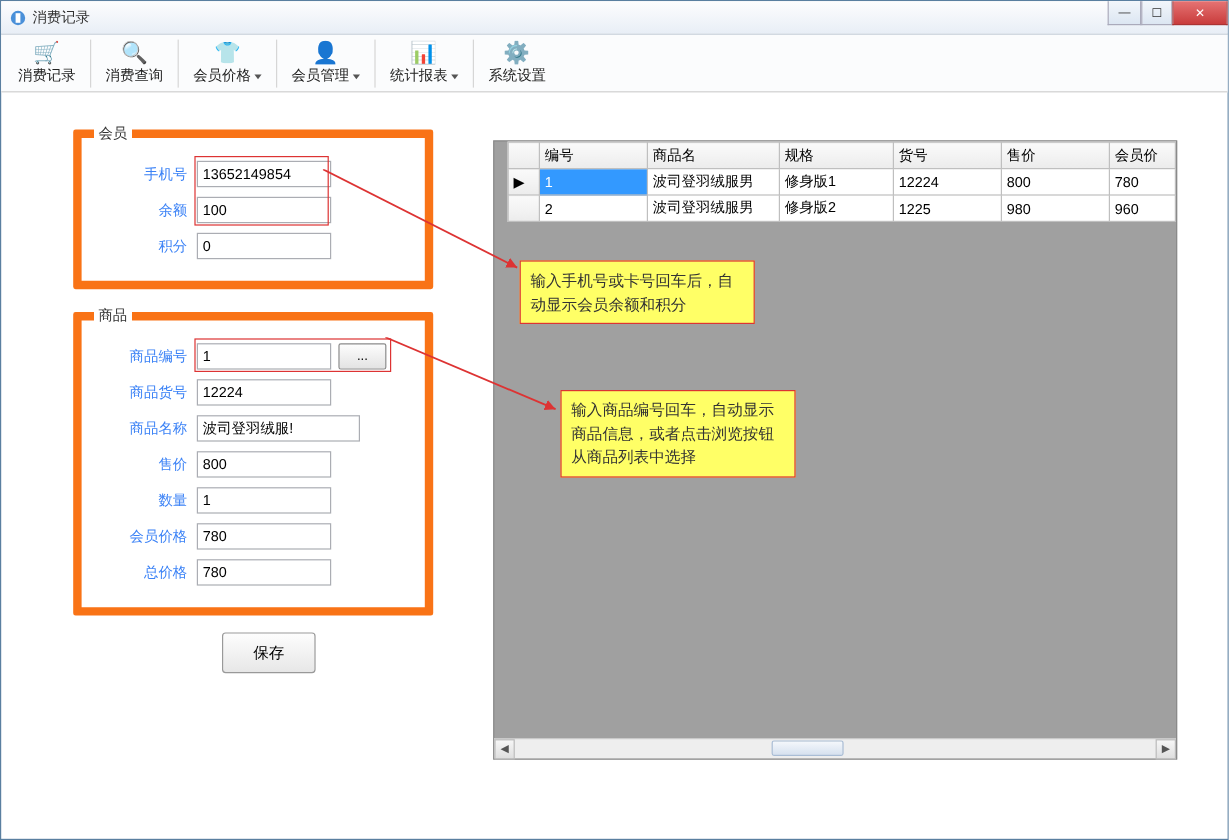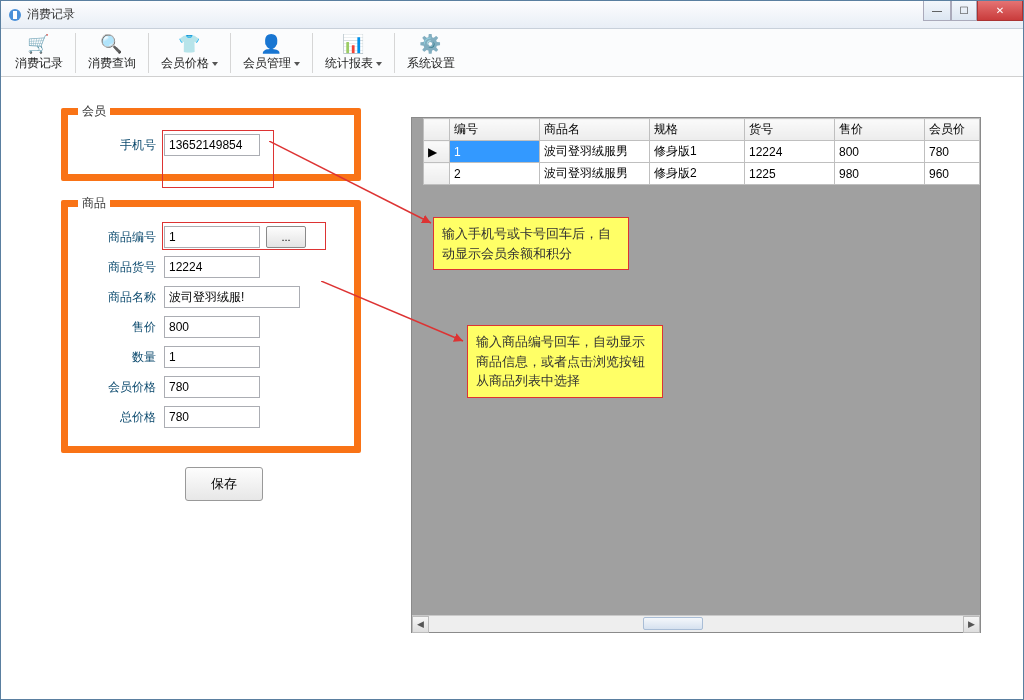--- a/index.html
+++ b/index.html
@@ -16,22 +16,22 @@
 .tbtn { display:flex; flex-direction:column; align-items:center; justify-content:center; padding: 2px 10px; height:44px; cursor:pointer; color:#222;}
 .tbtn .ticon { font-size:18px; height:22px; display:flex; align-items:center;}
 .tbtn .tlabel { font-size:12px; display:flex; align-items:center;}
 .tbtn .drop::after{content:""; display:inline-block; margin-left:3px; border-left:3px solid transparent; border-right:3px solid transparent; border-top:4px solid #555;}
 .tsep { width:1px; height:40px; background:#d6d6d6; margin:0 2px;}
 .content { position:absolute; top:76px; left:0; right:0; bottom:0; }
 .leftpane { position:absolute; left:60px; top:26px; width:300px; }
 fieldset { border:7px solid #f97316; border-radius:2px; padding:14px 26px 10px 10px; margin-bottom:14px; background:#fff;}
 legend { padding:0 4px; color:#333; font-size:12px;}
 .frow { display:flex; align-items:center; margin-bottom:8px;}
-.flabel { width:86px; text-align:right; padding-right:8px; color:#0c4a6e;}
-.finput { width:96px; height:22px; border:1px solid #abadb3; padding:0 4px; font-size:12px; background:#fff;}
+.flabel { width:86px; text-align:right; padding-right:8px; color:#3b82f6;}
+.finput { width:112px; height:22px; border:1px solid #abadb3; padding:0 4px; font-size:12px; background:#fff;}
 .finput.w120{width:136px;}
 .browsebtn { width:40px; height:22px; margin-left:6px; border:1px solid #8a8a8a; background:linear-gradient(#fdfdfd,#e3e3e3); border-radius:2px; font-size:11px; display:flex; align-items:center; justify-content:center; cursor:pointer;}
 .hl1 { position:absolute; border:1px solid #d33; pointer-events:none;}
 .savebtn { width:78px; height:34px; border:1px solid #999; border-radius:3px; background:linear-gradient(#fdfdfd,#e7e7e7); font-size:13px; display:flex; align-items:center; justify-content:center; cursor:pointer; margin-left:124px; margin-top:8px;}
 .grid { position:absolute; left:410px; top:40px; width:570px; height:516px; border:1px solid #8a8a8a; background:#a0a0a0;}
 .gridtable { border-collapse:collapse; width:100%; background:#fff;}
 .gridtable th, .gridtable td { border:1px solid #bfbfbf; height:22px; font-size:12px; text-align:left; padding:0 4px; font-weight:normal;}
 .gridtable th { background:linear-gradient(#fafafa,#ececec);}
 .gridtable .rowhdr{width:26px; background:linear-gradient(#fafafa,#ececec);}
 .gridtable td.sel { background:#3399ff; color:#fff;}
@@ -95,20 +95,28 @@
   </div>
 
   <div class="content">
     <div class="leftpane">
 
       <fieldset style="position:relative;">
         <legend>会员</legend>
         <div class="frow">
             <div class="flabel">手机号</div>
             <input class="finput" value="13652149854" style="">
+          </div>
+        <div class="frow">
+            <div class="flabel">余额</div>
+            <input class="finput" value="100" style="">
+          </div>
+        <div class="frow">
+            <div class="flabel">积分</div>
+            <input class="finput" value="0" style="">
           </div>
         <div class="hl1" style="left:94px; top:10px; width:112px; height:58px;"></div>
       </fieldset>
 
       <fieldset style="position:relative;">
         <legend>商品</legend>
         <div class="frow">
             <div class="flabel">商品编号</div>
             <input class="finput" value="1" style="">
             <div class="browsebtn">...</div>

